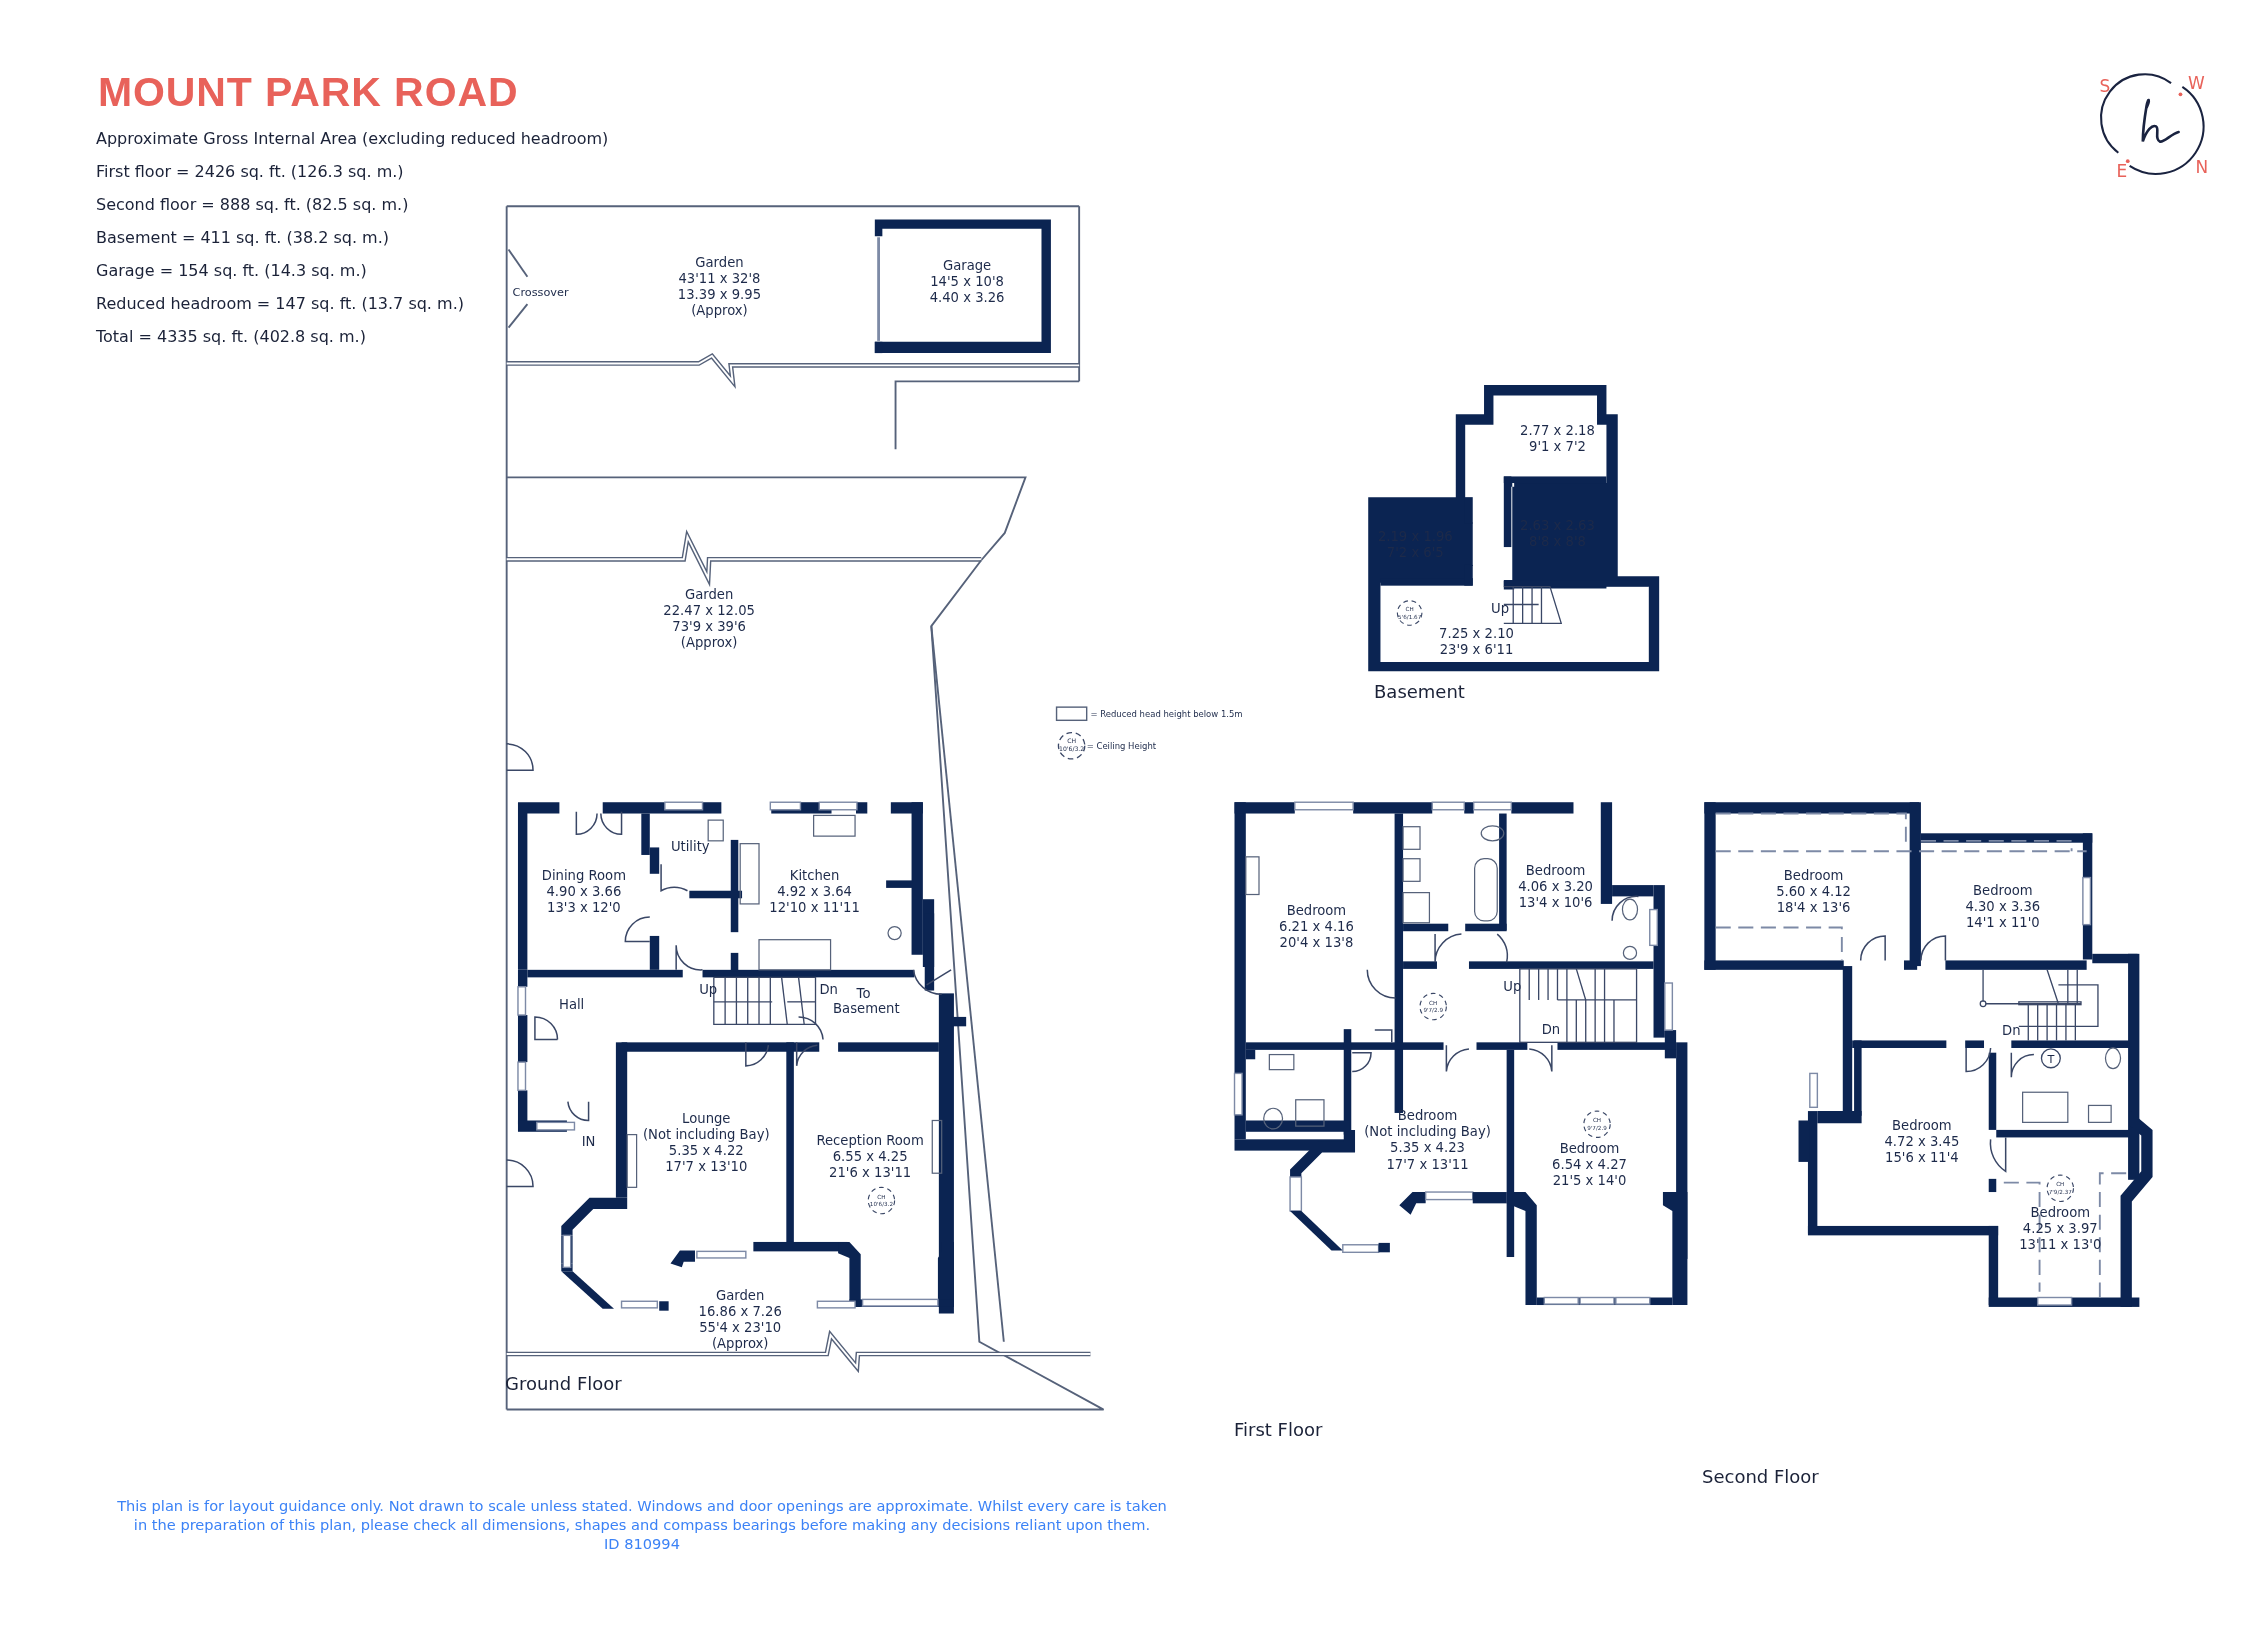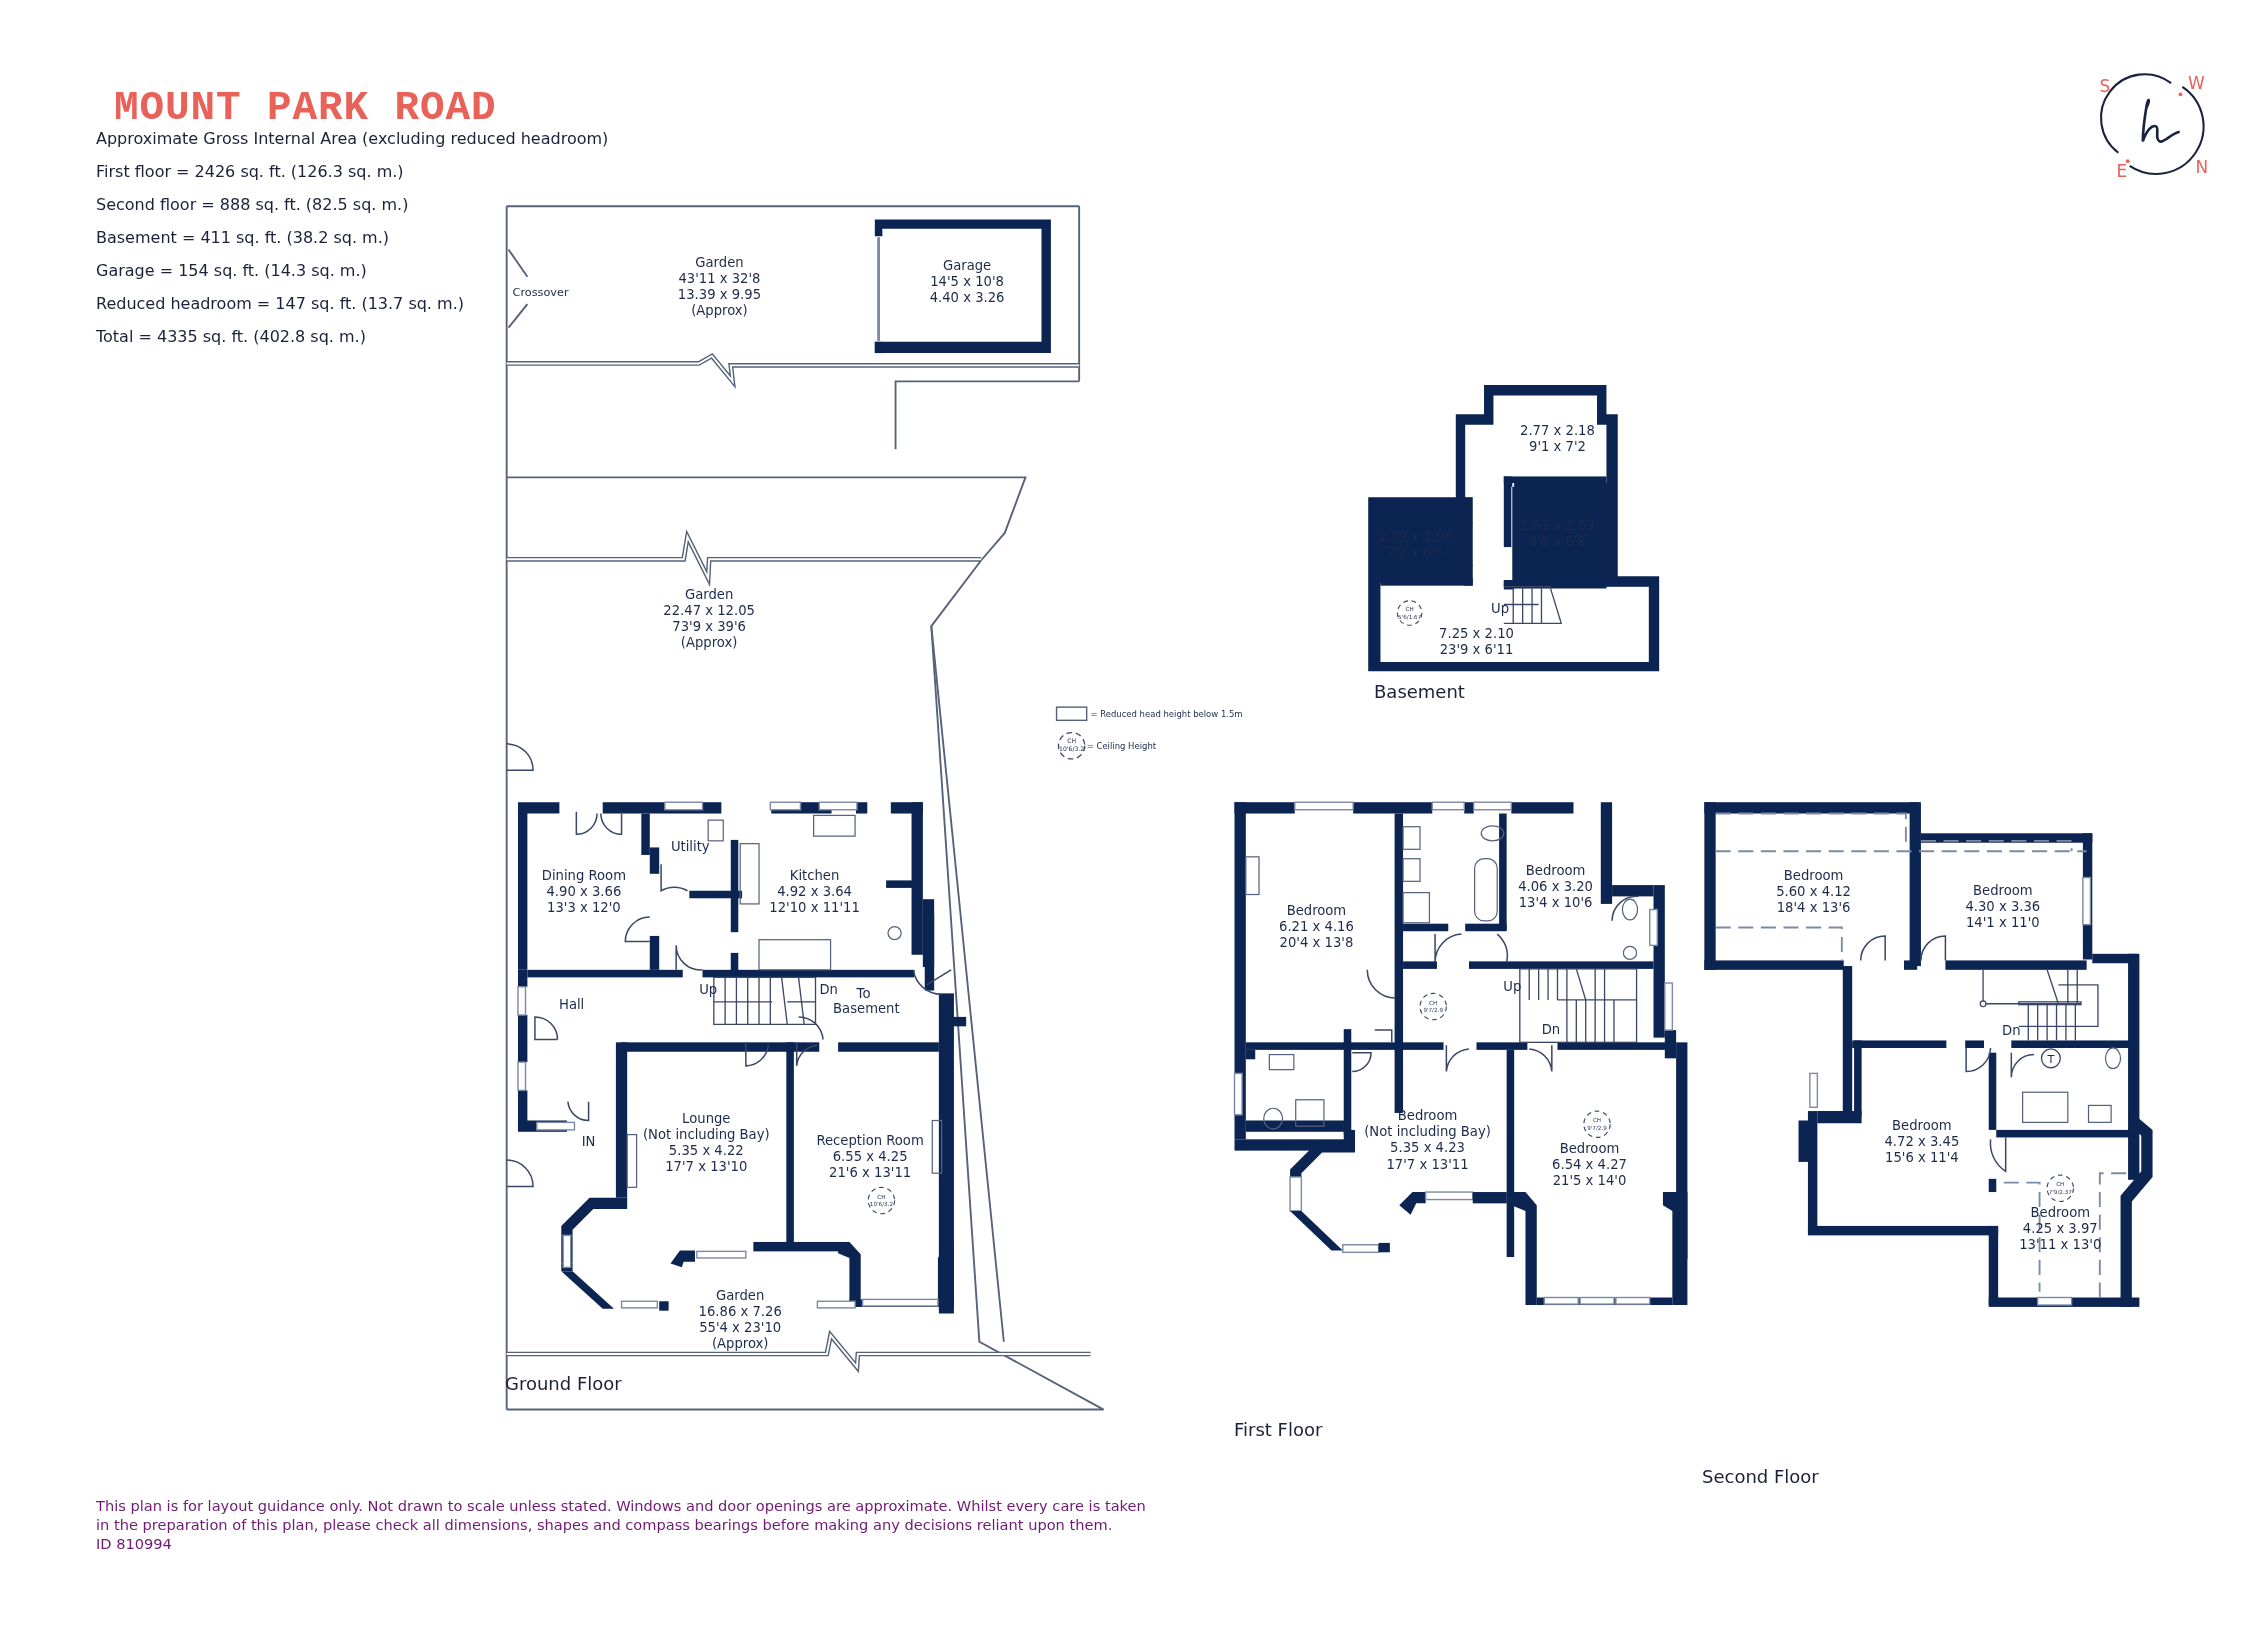--- a/index.html
+++ b/index.html
@@ -1,24 +1,24 @@
 <!DOCTYPE html>
 <html style="font-size:15px"><head>
 <meta charset="utf-8">
 <style>
   html, body { margin:0; padding:0; background:#ffffff; }
   body { width:2260px; height:1628px; position:relative; overflow:hidden;
          font-family:"DejaVu Sans", "Liberation Sans", sans-serif; color:#1a2340; }
-  .title { position:absolute; left:98px; top:72px; margin:16px;
-           font-family:Liberation Mono, monospace; font-weight:bold;
+  .title { position:absolute; left:98px; top:72px; margin:0;
+           font-family:Liberation Sans, sans-serif; font-weight:bold;
            font-size:41px; letter-spacing:0.9px; color:#e8625a; line-height:1; }
   .areas { position:absolute; left:96px; top:122px; font-size:16px; color:#1b2238; }
   .areas div { height:33px; line-height:33px; white-space:nowrap; }
   .disclaimer { position:absolute; left:96px; top:1496px; width:1092px;
-                font-size:14.6px; line-height:19px; color:#701a75; }
+                font-size:14.6px; line-height:19px; color:#3b82f6;text-align:center; }
   .floor-label { position:absolute; font-size:18px; color:#1b2238; }
   svg#plan { position:absolute; left:0; top:0; width:2260px; height:1628px; }
   .lbl { font-family:"DejaVu Sans","Liberation Sans",sans-serif; fill:#1d2a4a; text-anchor:middle; }
   .wall { fill:#0b2452; }
   .thin { fill:none; stroke:#56627a; stroke-width:2; }
   .dbl  { fill:none; stroke:#56627a; stroke-width:5; }
   .dbl-in { fill:none; stroke:#ffffff; stroke-width:2; }
   .win { fill:#ffffff; stroke:#7d8aa6; stroke-width:1.5; }
   .door { fill:none; stroke:#3a4766; stroke-width:1.6; }
   .dash { fill:none; stroke:#7d8aa6; stroke-width:2; stroke-dasharray:16 8; }

